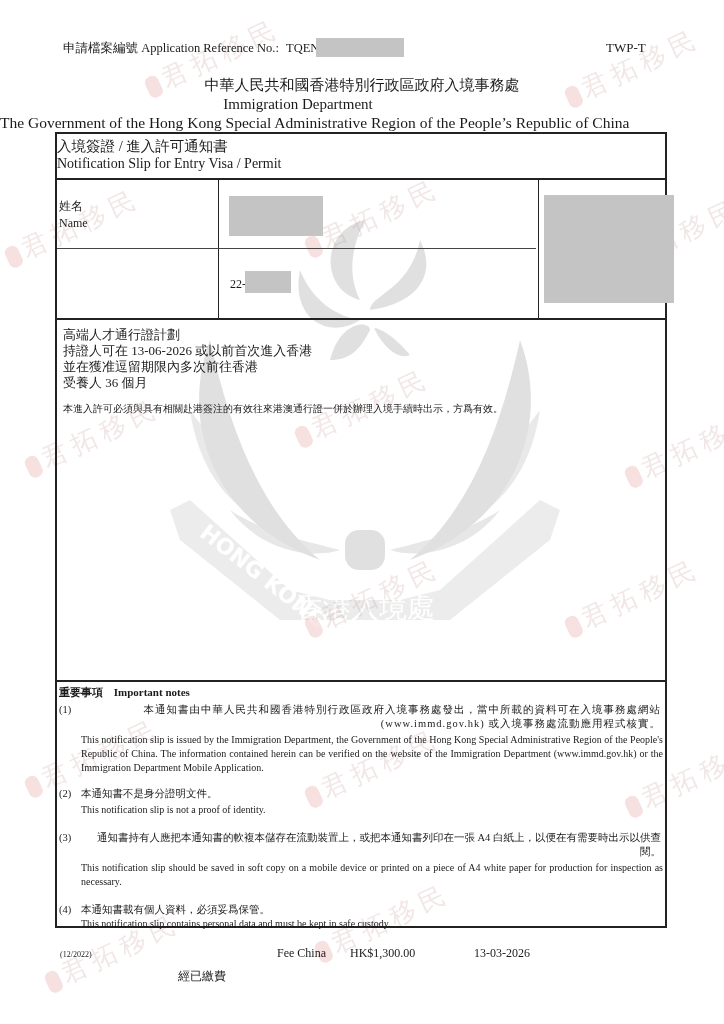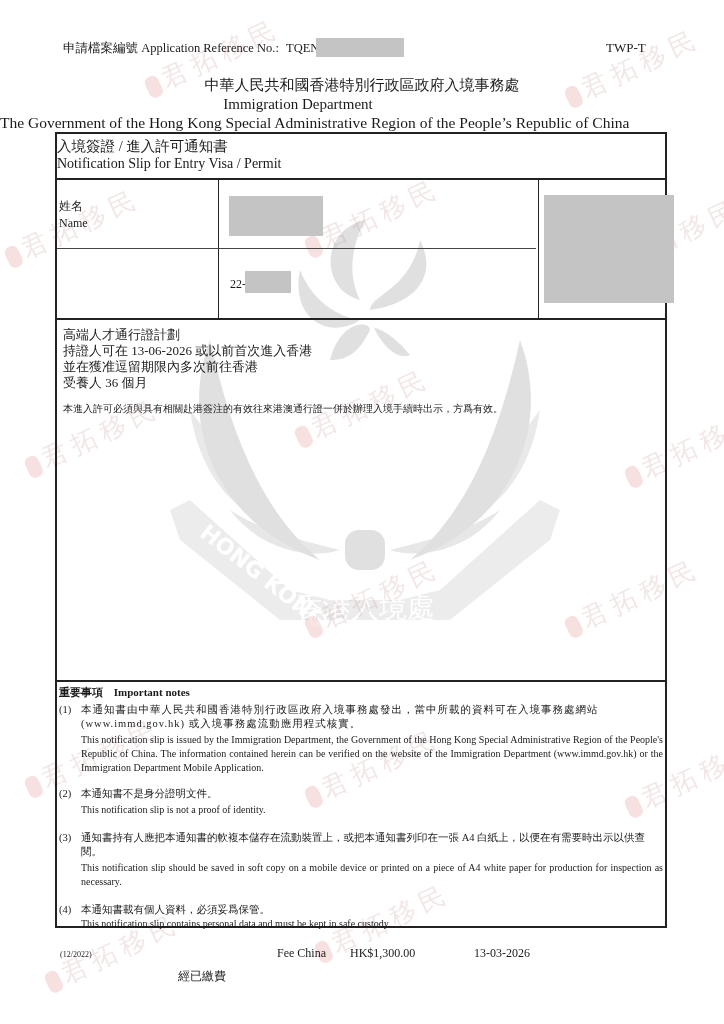--- a/index.html
+++ b/index.html
@@ -15,21 +15,21 @@
   .title-zh { left:0; width:724px; top:76px; text-align:center; font-size:15px; }
   .title-en1 { left:0; width:596px; top:96px; text-align:center; font-size:15px; }
   .title-en2 { left:0; width:724px; top:114px; text-align:left; font-size:15.5px; }
   .box { position:absolute; left:55px; top:132px; width:612px; height:796px; border:2px solid #222; box-sizing:border-box; }
   .hline { position:absolute; left:0; right:0; height:0; border-top:2px solid #222; }
   .hline.thin { border-top:1px solid #444; }
   .vline { position:absolute; width:0; border-left:1.5px solid #222; }
   .center-txt { position:absolute; left:0; right:0; text-align:left; }
   .lbl { position:absolute; font-size:12px; line-height:17px; }
   .body-txt { position:absolute; font-size:13px; line-height:16px; }
-  .note-txt { position:absolute; font-size:10.5px; line-height:14px; }
+  .note-txt { position:absolute; font-size:10.5px; line-height:14px;text-align:right; }
   .emblem { position:absolute; left:170px; top:180px; width:390px; height:470px; opacity:0.22; }
   .footer { position:absolute; top:946px; font-size:12px; }
 </style>
 </head>
 <body>
 
 <div class="wm" style="left:140px;top:40px;"><span class="seal"></span><span>君拓移民</span></div>
 <div class="wm" style="left:560px;top:50px;"><span class="seal"></span><span>君拓移民</span></div>
 <div class="wm" style="left:0px;top:210px;"><span class="seal"></span><span>君拓移民</span></div>
 <div class="wm" style="left:300px;top:200px;"><span class="seal"></span><span>君拓移民</span></div>

